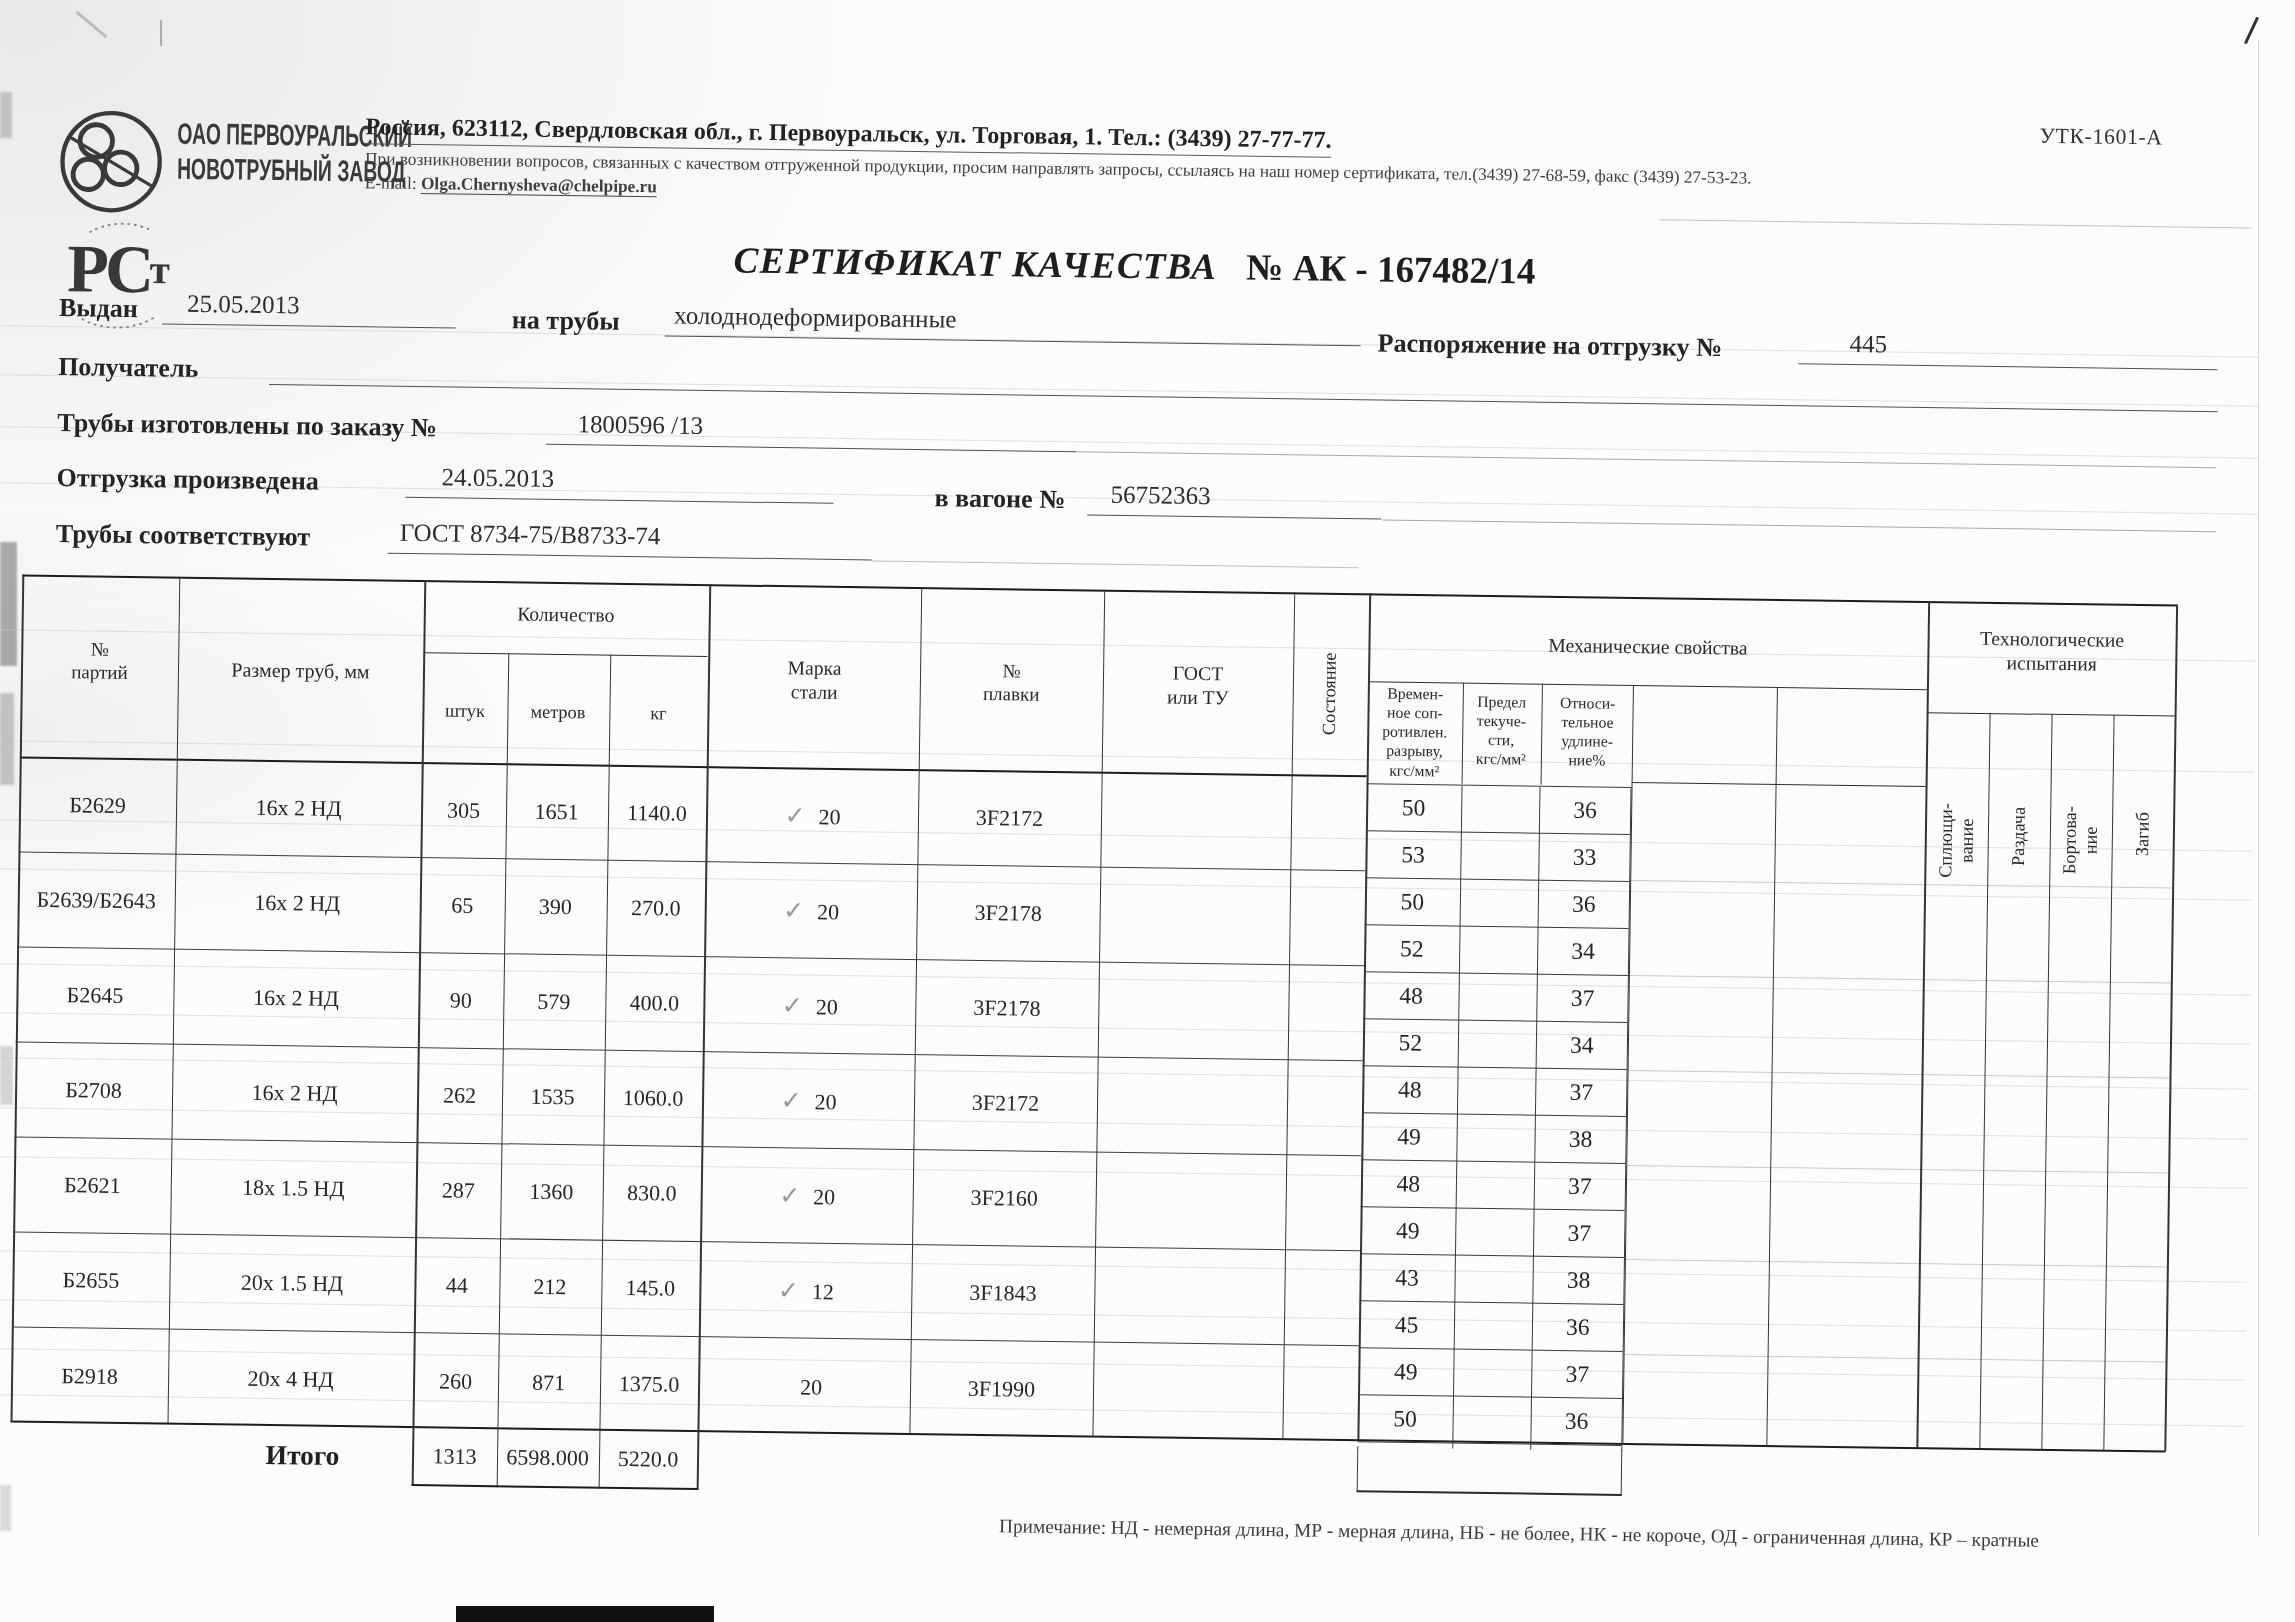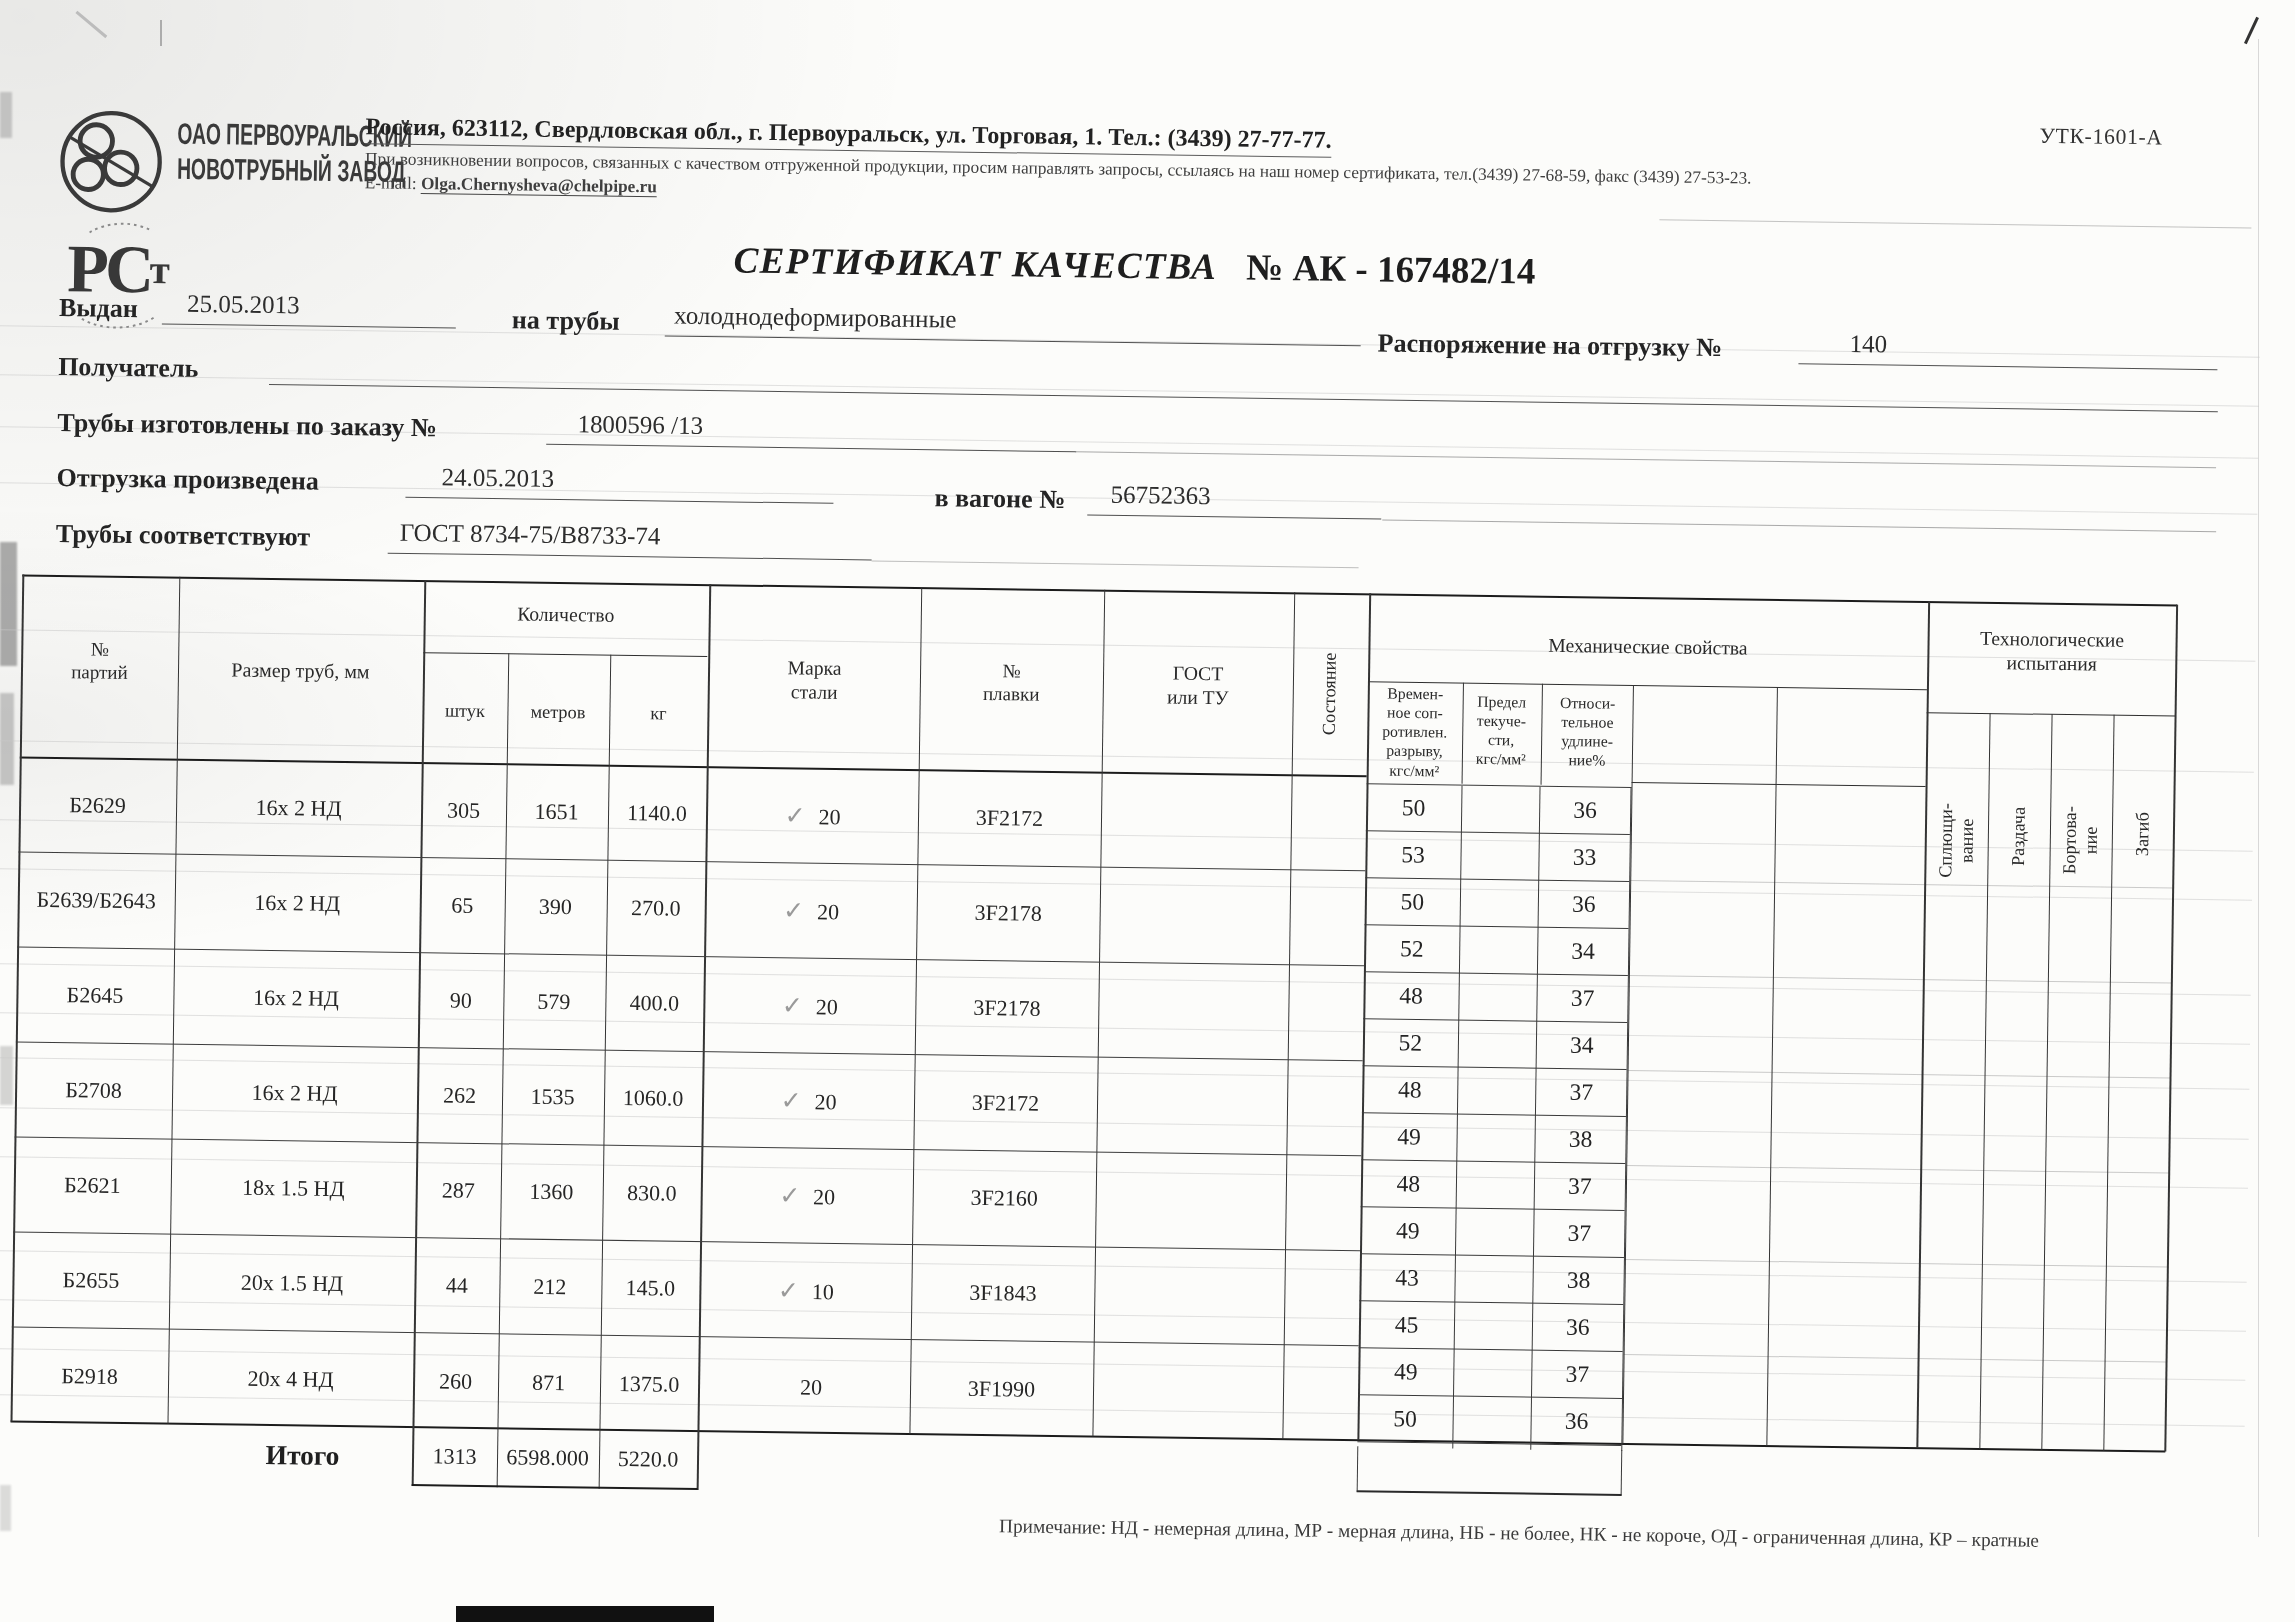--- a/index.html
+++ b/index.html
@@ -134,21 +134,21 @@
 
     <div class="abs" style="left:736px;top:230px;">
       <span class="title-main">СЕРТИФИКАТ КАЧЕСТВА</span><span class="title-num">№  АК -  167482/14</span>
     </div>
 
     <span class="lbl" style="left:62px;top:294px;">Выдан</span>
     <span class="fval" style="left:165px;top:289px;width:294px;padding-left:25px;"><span>25.05.2013</span></span>
     <span class="lbl" style="left:515px;top:300px;">на трубы</span>
     <span class="fval" style="left:668px;top:294px;width:696px;padding-left:9.2px;"><span>холоднодеформированные</span></span>
     <span class="lbl" style="left:1381px;top:311px;">Распоряжение на отгрузку №</span>
-    <span class="fval" style="left:1802px;top:306px;width:419px;padding-left:51px;"><span>140</span></span>
+    <span class="fval" style="left:1802px;top:306px;width:419px;padding-left:51px;"><span>445</span></span>
 
     <span class="lbl" style="left:62px;top:353px;">Получатель</span>
     <span class="fval" style="left:273px;top:348px;width:1949px;"><span></span></span>
 
     <span class="lbl" style="left:62px;top:409px;">Трубы изготовлены по заказу №</span>
     <span class="fval" style="left:551px;top:404px;width:530px;padding-left:31px;"><span>1800596  /13</span></span>
     <div class="cont" style="left:1080px;top:438px;width:1141px;"></div>
 
     <span class="lbl" style="left:62px;top:464px;">Отгрузка произведена</span>
     <span class="fval" style="left:411px;top:459px;width:428px;padding-left:36px;"><span>24.05.2013</span></span>
@@ -284,21 +284,21 @@
             <span class="cell cg"><i class="chk">✓</i><span>20</span></span>
             <span class="cell ch">3F2160</span>
           </div>
 
           <div class="trow">
             <span class="cell cb">Б2655</span>
             <span class="cell cs">20х 1.5 НД</span>
             <span class="cell cp">44</span>
             <span class="cell cm">212</span>
             <span class="cell ck">145.0</span>
-            <span class="cell cg"><i class="chk">✓</i><span>10</span></span>
+            <span class="cell cg"><i class="chk">✓</i><span>12</span></span>
             <span class="cell ch">3F1843</span>
           </div>
 
           <div class="trow">
             <span class="cell cb">Б2918</span>
             <span class="cell cs">20х 4 НД</span>
             <span class="cell cp">260</span>
             <span class="cell cm">871</span>
             <span class="cell ck">1375.0</span>
             <span class="cell cg"><i class="chk"></i><span>20</span></span>

